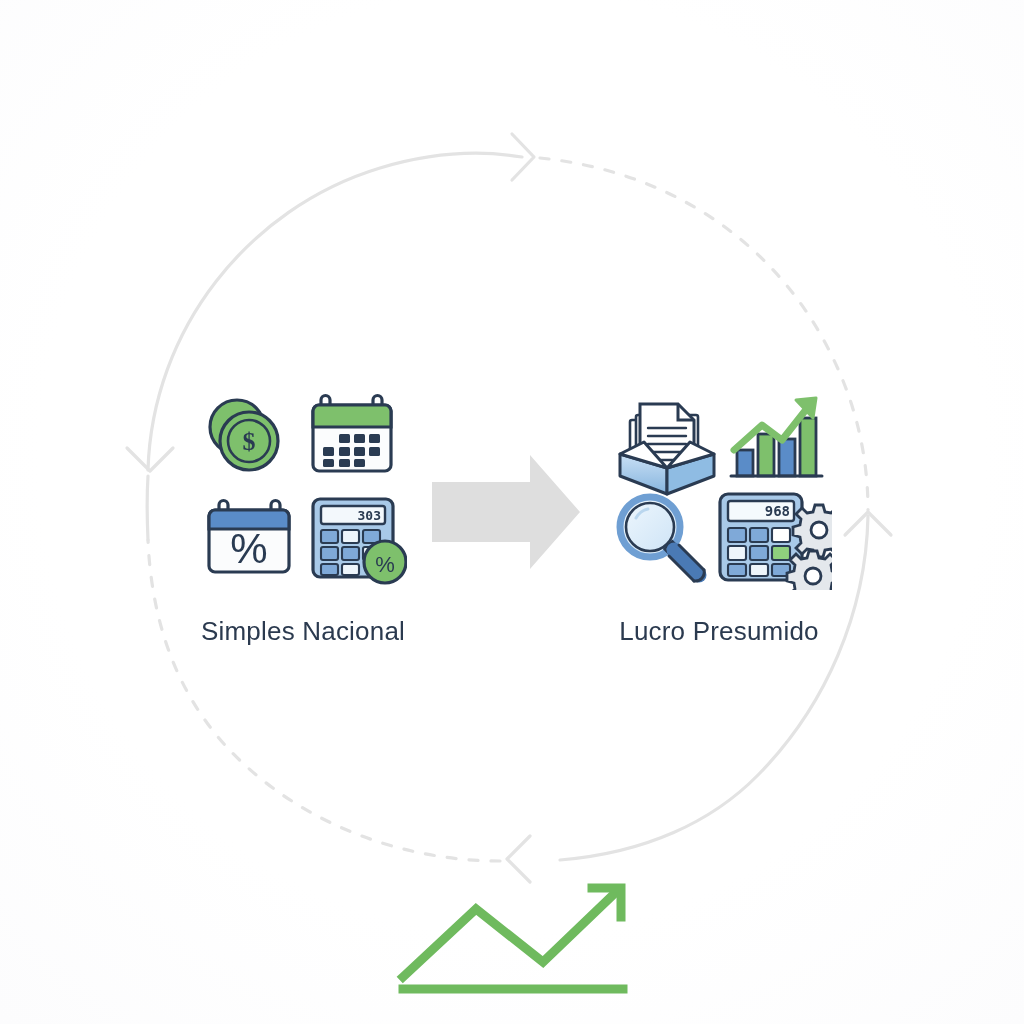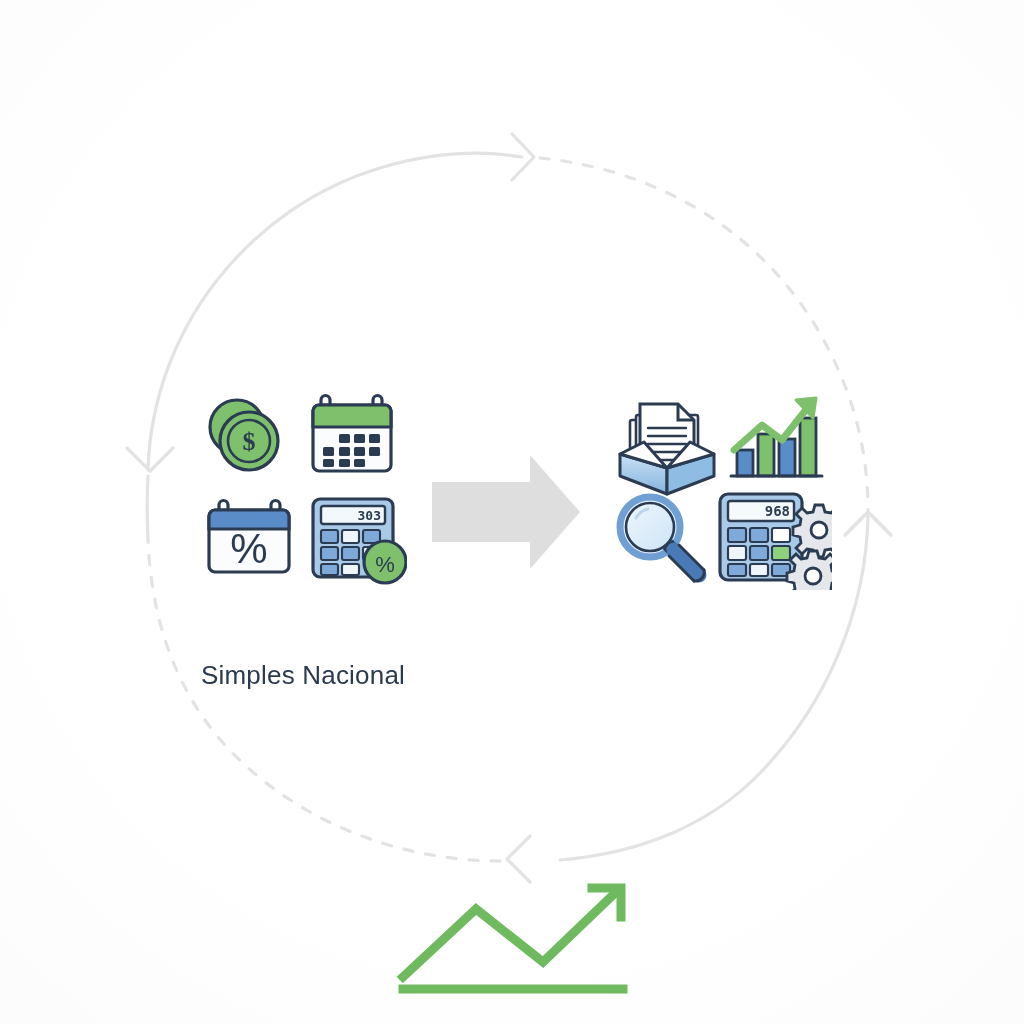--- a/index.html
+++ b/index.html
@@ -16,21 +16,20 @@
       radial-gradient(circle at 50% 45%, #ffffff 0%, #ffffff 62%, #fcfcfd 100%);
   }
   .layer{position:absolute;left:0;top:0;width:1024px;height:1024px;}
   .label{
     position:absolute;
     color:#2b3a4f;
     font-size:26px;
     letter-spacing:0.2px;
     white-space:nowrap;
     text-align:center;
-    margin-top:44px;
   }
   #label-left{left:140px;top:616px;width:326px;}
   #label-right{left:556px;top:616px;width:326px;}
   .iconcell{position:absolute;}
 </style>
 </head>
 <body>
 
 <div id="stage">
 
@@ -189,20 +188,21 @@
       </g>
       <g fill="#e4e8ec" stroke="#2a3b52" stroke-width="2.8">
         <path d="M201,177 l6,-1 l2,-7 h8 l2,7 l6,1 l5,-5 l6,6 l-5,5 l1,6 l7,2 v8 l-7,2 l-1,6 l5,5 l-6,6 l-5,-5 l-6,1 l-2,7 h-8 l-2,-7 l-6,-1 l-5,5 l-6,-6 l5,-5 l-1,-6 l-7,-2 v-8 l7,-2 l1,-6 l-5,-5 l6,-6 z"></path>
         <circle cx="213" cy="194" r="8" fill="#ffffff"></circle>
       </g>
     </g>
   </svg>
 
   <div class="label" id="label-left">Simples Nacional</div>
 
+  <div class="label" id="label-right">Lucro Presumido</div>
 
   <svg class="layer" viewBox="0 0 1024 1024" xmlns="http://www.w3.org/2000/svg">
     <g fill="none" stroke="#6fba5e" stroke-width="9" stroke-linecap="square" stroke-linejoin="miter">
       <path d="M403,977 L476,909 L543,962 L617,891"></path>
       <path d="M403,989 L623,989"></path>
       <path d="M592,888 L621,888 L621,917"></path>
     </g>
   </svg>
 
 </div>

